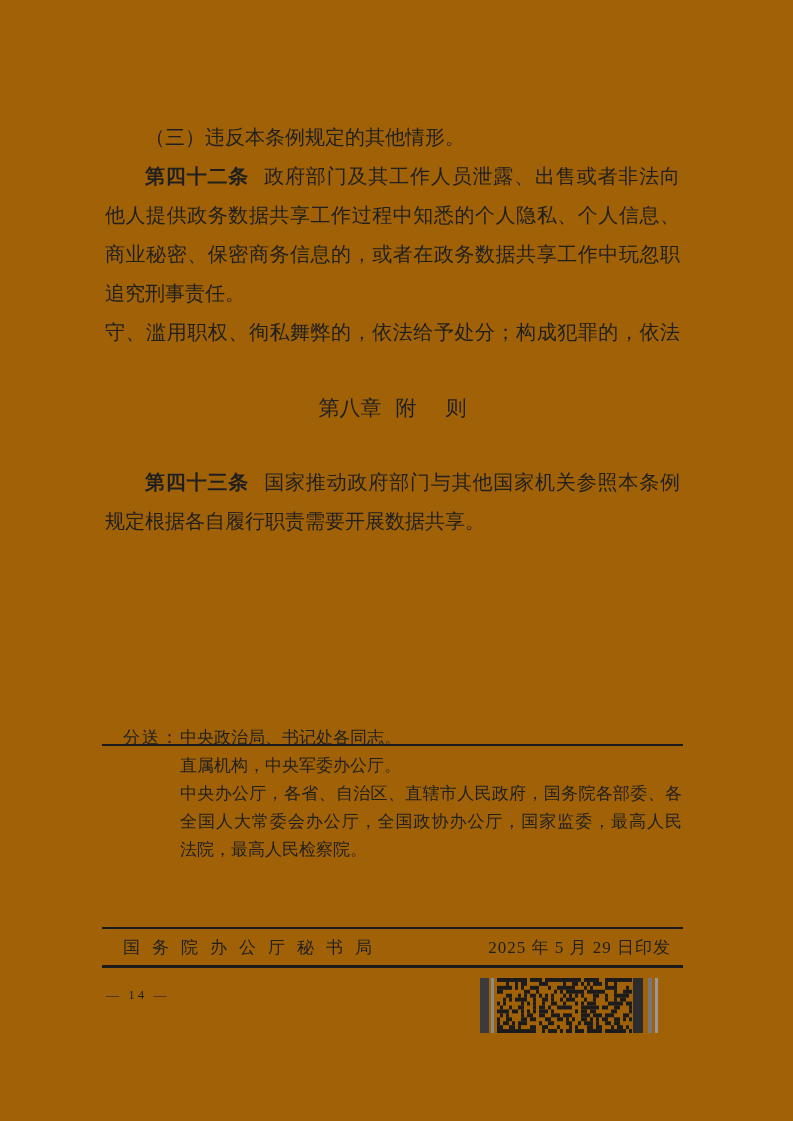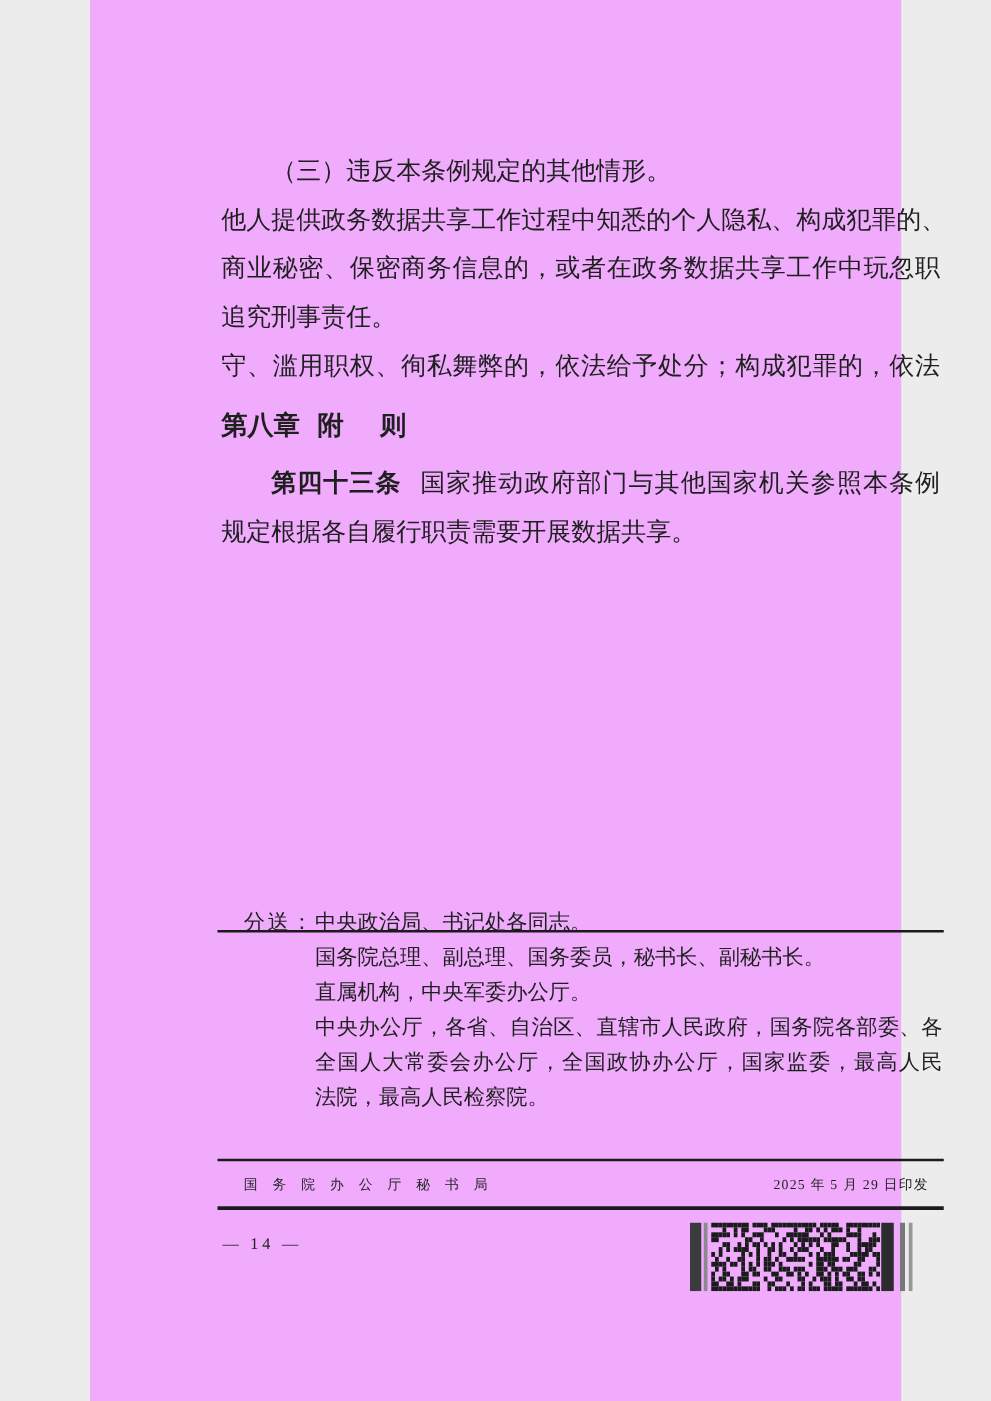--- a/index.html
+++ b/index.html
@@ -1,91 +1,91 @@
 <!DOCTYPE html>
 <html><head>
 <meta charset="utf-8">
 <style>
   *{margin:0;padding:0;box-sizing:border-box}
   html,body{background:#ececec}
   .page{
-    position:relative;width:649px;height:1121px;margin:0 auto;
-    background:#f0abfc;color:#1f1f20;
+    position:relative;width:793px;height:1121px;margin:0 auto;
+    background:#a16207;color:#1f1f20;
     font-family:"Liberation Serif","DejaVu Serif",serif;
   }
   
   .body-block{position:absolute;left:105px;top:118px;width:575px;font-size:20px}
   .body-line{height:39px;line-height:39px;white-space:nowrap}
   .body-line.indent{text-indent:40px}
   .body-line.fill{text-align:justify;text-align-last:justify}
   .lead{
     font-weight:bold;margin-right:15px;
     font-family:"Liberation Sans","DejaVu Sans",sans-serif;
   }
   .heading{
-    height:39px;line-height:39px;margin:8px 0;
-    display:flex;justify-content:flex-start;align-items:center;
-    font-weight:bold;font-size:21px;
+    height:39px;line-height:39px;margin:36px 0;
+    display:flex;justify-content:center;align-items:center;
+    font-weight:normal;font-size:21px;
     font-family:"Liberation Sans","DejaVu Sans",sans-serif;
   }
   .heading .hp1{margin-left:14px}
   .heading .hp2{margin-left:29px}
   
   .rule{position:absolute;left:102px;width:581px;background:#1b1b1d}
   .rule-a{top:744px;height:2px}
   .rule-b{top:927px;height:2px}
   .rule-c{top:965px;height:3px}
   
   .dispatch{position:absolute;left:123px;top:724px;width:560px;display:flex;font-size:17px}
   .dispatch-label{flex:none;width:57px;line-height:28px;letter-spacing:2px}
   .dispatch-lines{width:502px}
   .dl{line-height:28px;white-space:nowrap}
   .dl.fill{text-align:justify;text-align-last:justify}
   
   .imprint{
     position:absolute;left:102px;top:929px;width:581px;height:36px;
     display:flex;align-items:center;justify-content:space-between;
-    padding:0 12px 0 21px;font-size:11px;font-family:Liberation Serif, serif;
+    padding:0 12px 0 21px;font-size:17px;font-family:Liberation Serif, serif;
   }
   .imprint-issuer{letter-spacing:12px}
   .imprint-date{letter-spacing:1px}
   
   .page-number{
     position:absolute;left:106px;top:982px;height:26px;line-height:26px;
     font-size:13px;letter-spacing:3px;
   }
   .barcode{position:absolute;left:480px;top:978px}
 </style>
 </head>
 <body>
 
 <div class="page">
 
   <main class="body-block" id="body-block">
       <div class="body-line indent">（三）违反本条例规定的其他情形。</div>
-      <div class="body-line fill">他人提供政务数据共享工作过程中知悉的个人隐私、构成犯罪的、</div>
+      <div class="body-line indent fill"><span class="lead">第四十二条</span>政府部门及其工作人员泄露、出售或者非法向</div>
+      <div class="body-line fill">他人提供政务数据共享工作过程中知悉的个人隐私、个人信息、</div>
       <div class="body-line fill">商业秘密、保密商务信息的，或者在政务数据共享工作中玩忽职</div>
       <div class="body-line">追究刑事责任。</div>
       <div class="body-line fill">守、滥用职权、徇私舞弊的，依法给予处分；构成犯罪的，依法</div>
       <div class="heading">
         <span class="hp0">第八章</span>
         <span class="hp1">附</span>
         <span class="hp2">则</span>
       </div>
       <div class="body-line indent fill"><span class="lead">第四十三条</span>国家推动政府部门与其他国家机关参照本条例</div>
       <div class="body-line">规定根据各自履行职责需要开展数据共享。</div>
     </main>
 
   <div class="rule rule-a"></div>
 
   <section class="dispatch">
     <span class="dispatch-label">分送：</span>
     <div class="dispatch-lines" id="dispatch-lines">
         <div class="dl">中央政治局、书记处各同志。</div>
-        <div class="dl">国务院总理、副总理、国务委员，秘书长、副秘书长。</div>
         <div class="dl">直属机构，中央军委办公厅。</div>
         <div class="dl fill">中央办公厅，各省、自治区、直辖市人民政府，国务院各部委、各</div>
         <div class="dl fill">全国人大常委会办公厅，全国政协办公厅，国家监委，最高人民</div>
         <div class="dl">法院，最高人民检察院。</div>
       </div>
   </section>
 
   <div class="rule rule-b"></div>
 
   <div class="imprint">

